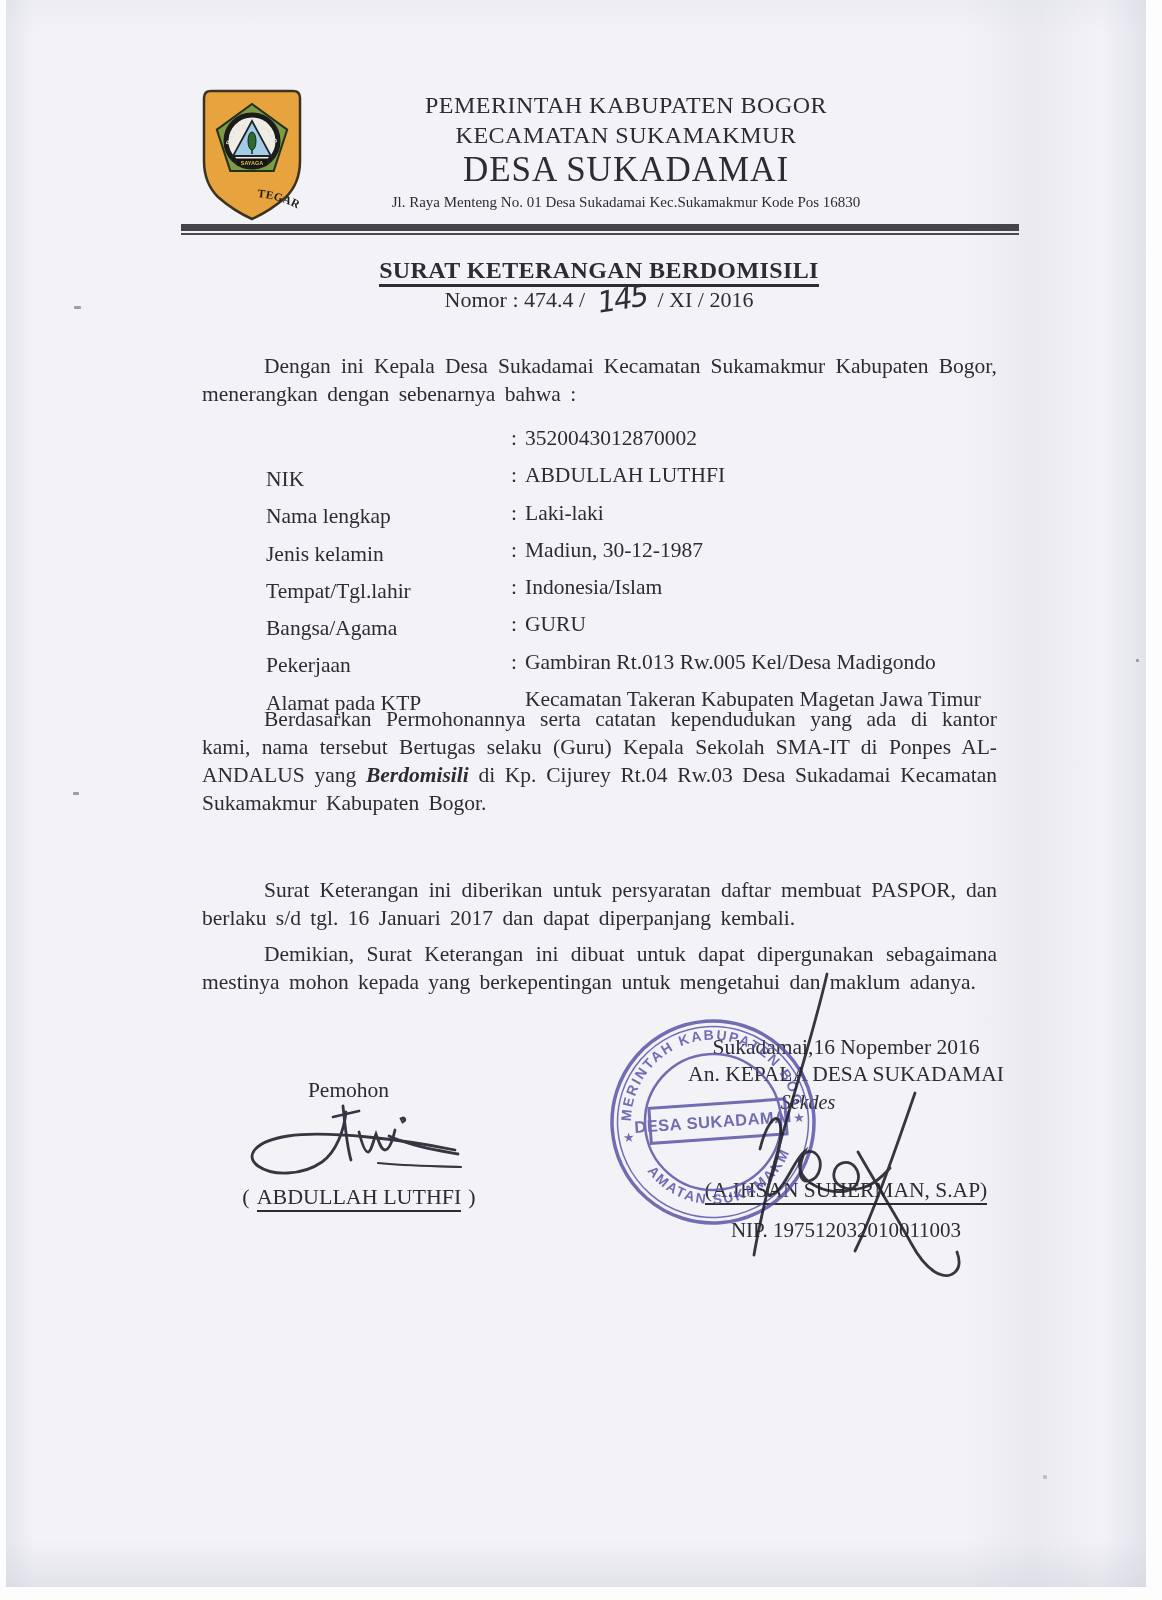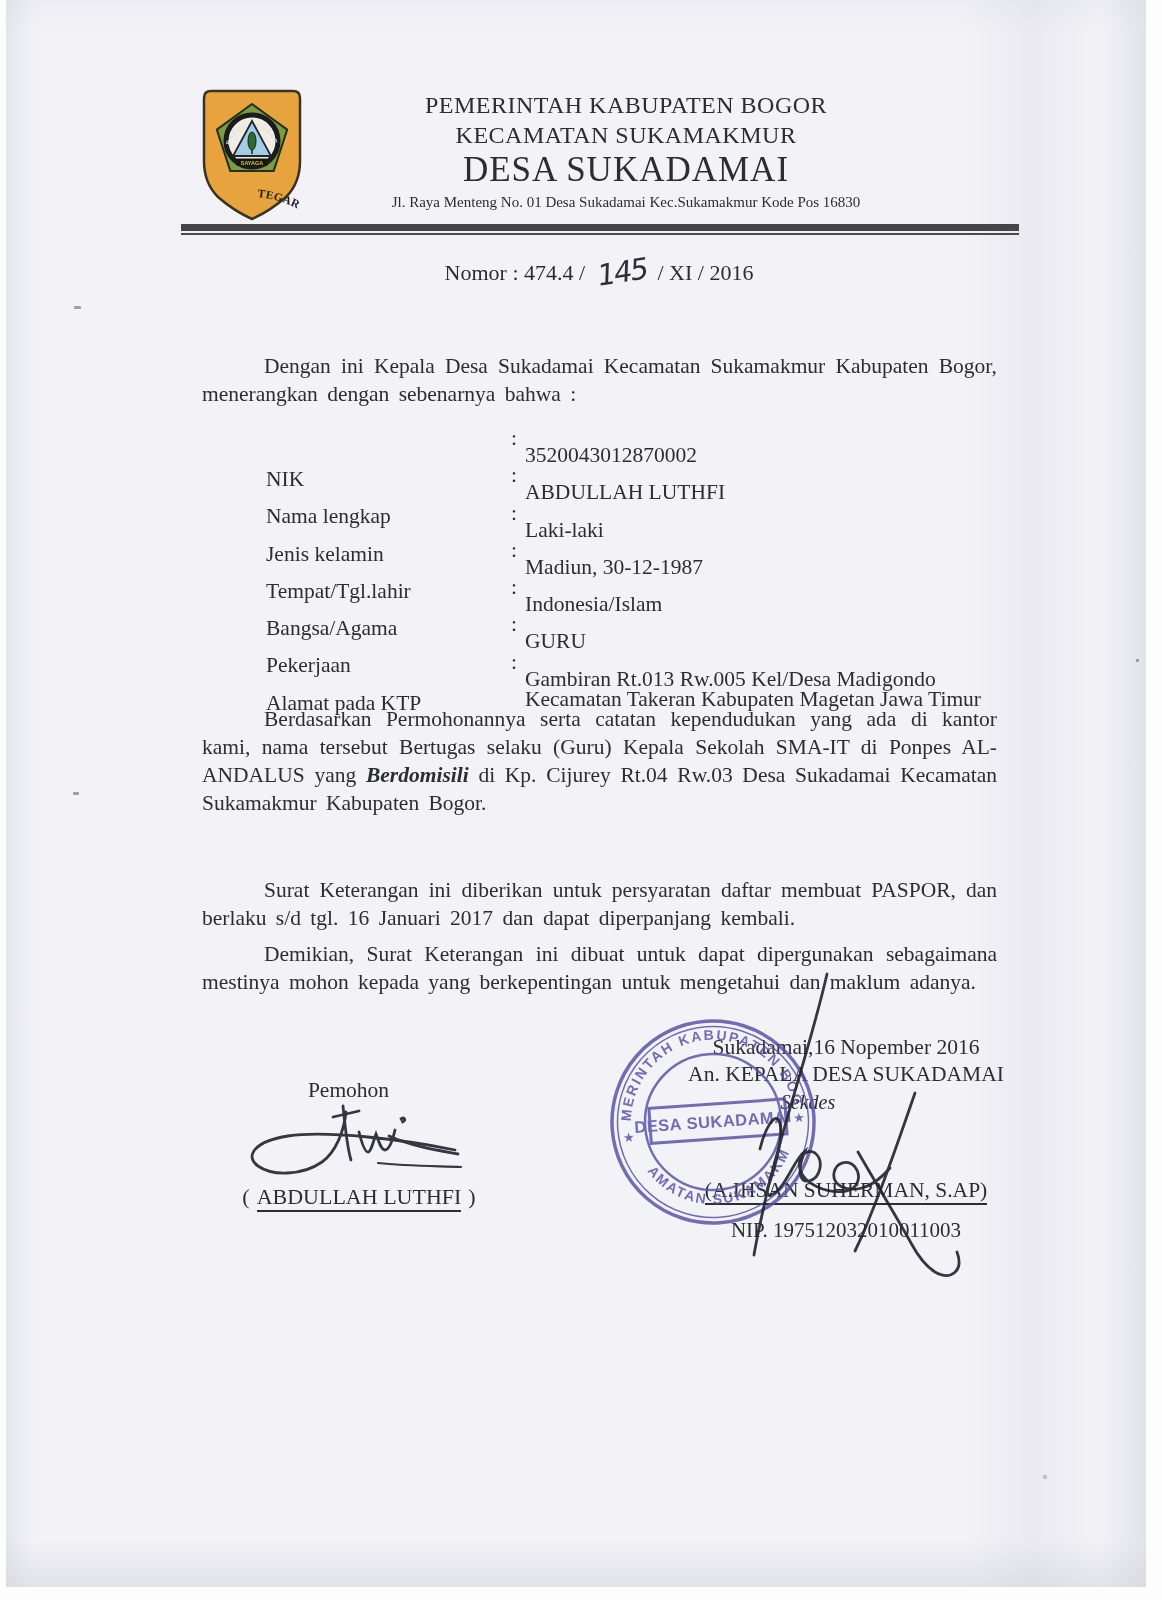--- a/index.html
+++ b/index.html
@@ -46,21 +46,21 @@
   
   .para {
     position:absolute; left:196px; width:795px;
     font-size:21.5px; line-height:28px; text-align:justify; text-align-last:left;
     text-indent:62px; word-spacing:4px;
   }
   .fields { position:absolute; left:260px; top:426px; width:745px; font-size:21.5px; }
   .frow { position:relative; height:37.3px; }
   .flabel { position:absolute; left:0; top:0;margin-top:41px; }
   .fcolon { position:absolute; left:245px; top:0; }
-  .fvalue { position:absolute; left:259px; top:17px; white-space:nowrap; }
+  .fvalue { position:absolute; left:259px; top:0; white-space:nowrap; }
   .fline2 { position:absolute; left:259px; top:0; white-space:nowrap; }
   .bi { font-weight:bold; font-style:italic; }
 
   
   .sig-r { position:absolute; left:655px; width:370px; text-align:center; font-size:21.5px; }
   .sig-date { top:1035px; }
   .sig-auth { top:1062px; }
   .sig-deputy { top:1091px; font-style:italic; font-size:20px; transform:translateX(-38px); }
   .sig-name { top:1178px; }
   .sig-name .u2 { border-bottom:2px solid #2c2c33; padding-bottom:1px; }
@@ -117,20 +117,23 @@
     <div class="lh-addr">Jl. Raya Menteng No. 01 Desa Sukadamai Kec.Sukamakmur Kode Pos 16830</div>
   </div>
 
   <div class="rule">
     <div class="b1"></div>
     <div class="bg"></div>
     <div class="b2"></div>
   </div>
 
   <div class="title-block">
+    <div class="title-main">
+      <span class="u">SURAT KETERANGAN BERDOMISILI</span>
+    </div>
     <div class="nomor">
       <span>Nomor  : 474.4 /</span>
       <span class="hand">145</span>
       <span>/ XI / 2016</span>
     </div>
   </div>
 
   <div class="para" style="top:352px;">Dengan ini Kepala Desa Sukadamai Kecamatan Sukamakmur Kabupaten Bogor, menerangkan dengan sebenarnya bahwa :</div>
 
   <div class="fields">

